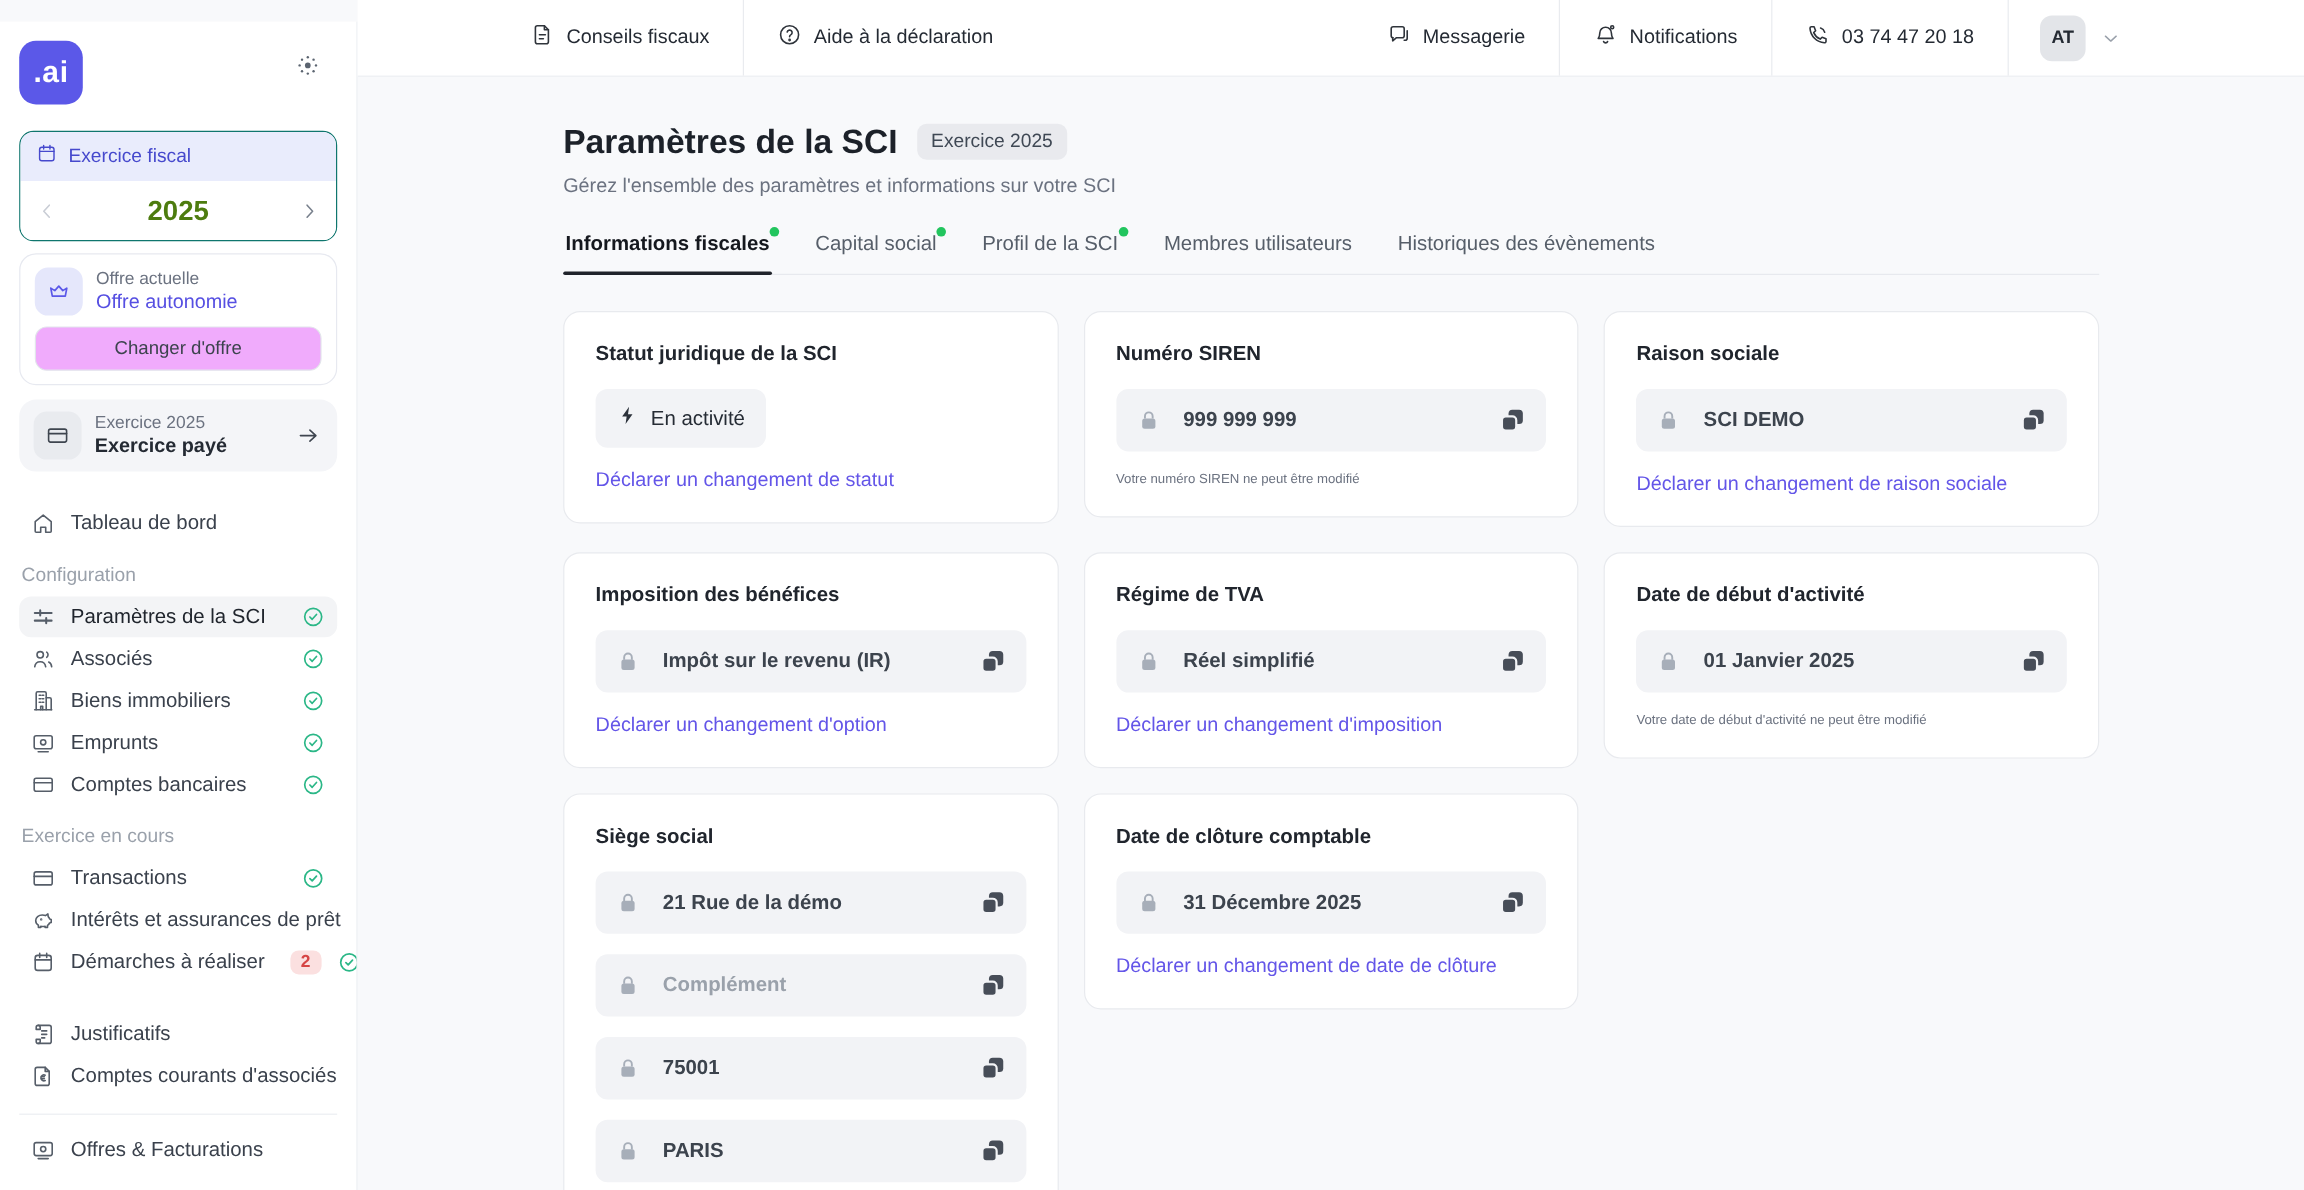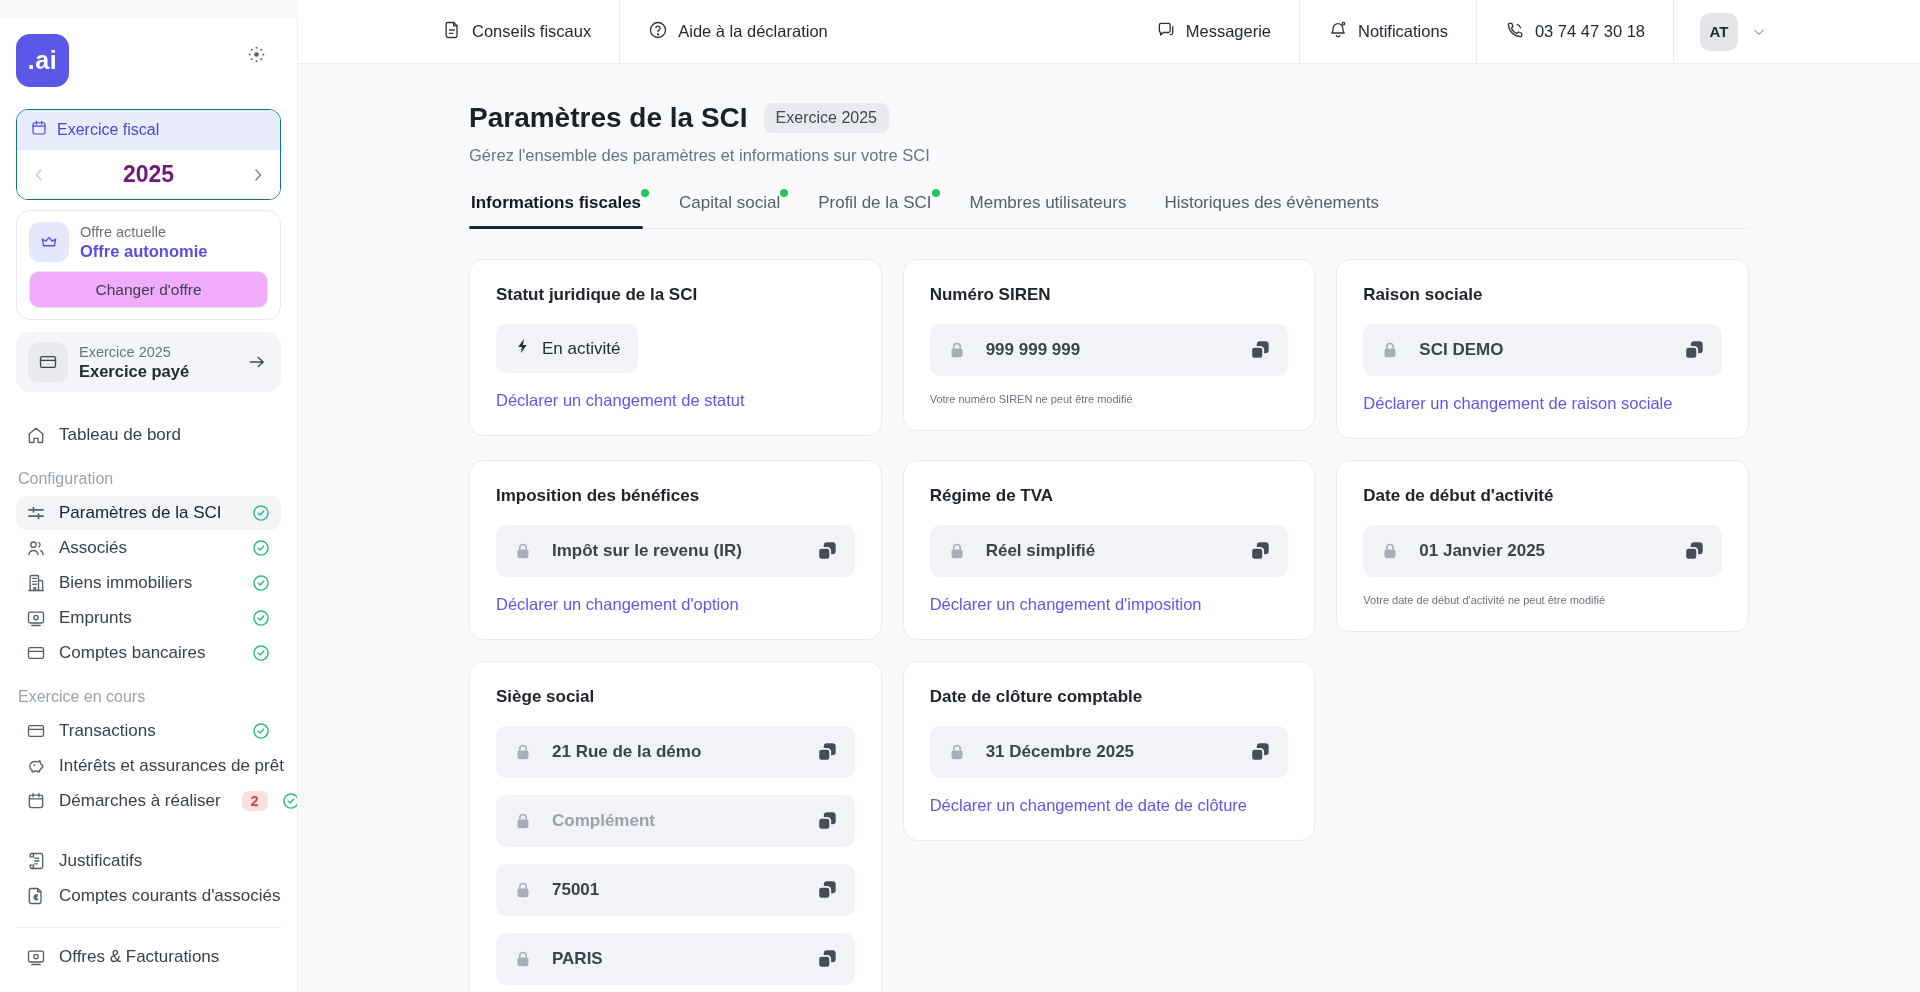--- a/index.html
+++ b/index.html
@@ -14,28 +14,28 @@
   .theme-toggle svg { width:21px; height:21px; }
 
   .fiscal-box { border:1px solid #0f766e; border-radius:12px; overflow:hidden; margin-bottom:10px; }
   .fiscal-head { background:#e9ecfc; color:#4649cd; display:flex; align-items:center; gap:9px; padding:9px 13px; font-size:16px; font-weight:500; }
   .fiscal-head svg { width:18px; height:18px; }
   .year-row { display:flex; align-items:center; justify-content:space-between; padding:11px 12px; background:#fff; }
   .year-btn { border:none; background:none; cursor:pointer; display:flex; }
   .year-btn svg { width:20px; height:20px; }
   .year-prev { color:#c9cdd5; }
   .year-next { color:#79818d; }
-  .year-value { font-size:23px; font-weight:700; color:#701a75; }
+  .year-value { font-size:23px; font-weight:700; color:#4d7c0f; }
 
   .offer-card { border:1px solid #e7e9f0; border-radius:14px; padding:11px 12px; margin-bottom:12px; }
   .offer-top { display:flex; align-items:center; gap:11px; margin-bottom:9px; }
   .offer-icon { width:40px; height:40px; border-radius:11px; background:#e5e7fb; color:#5b58e8; display:flex; align-items:center; justify-content:center; }
   .offer-icon svg { width:20px; height:20px; }
   .offer-label { font-size:14.5px; color:#6b7280; margin-bottom:2px; }
-  .offer-name { font-size:16.5px; font-weight:700; color:#564fe2; }
+  .offer-name { font-size:16.5px; font-weight:400; color:#564fe2; }
   .offer-btn { width:100%; height:37px; border:1px solid #e2e5eb; background:#f0abfc; border-radius:10px; font-size:15.5px; color:#3c434d; font-family:inherit; cursor:pointer; }
 
   .exercise-card { background:#f4f5f8; border-radius:14px; padding:10px 14px 10px 12px; display:flex; align-items:center; gap:11px; margin-bottom:26px; cursor:pointer; }
   .exercise-icon { width:40px; height:40px; border-radius:11px; background:#e9ebef; color:#3e454f; display:flex; align-items:center; justify-content:center; }
   .exercise-icon svg { width:20px; height:20px; }
   .exercise-label { font-size:14.5px; color:#6b7280; margin-bottom:2px; }
   .exercise-status { font-size:16.5px; font-weight:700; color:#242a33; }
   .exercise-arrow { margin-left:auto; color:#3e454f; display:flex; }
   .exercise-arrow svg { width:20px; height:20px; }
 
@@ -386,21 +386,21 @@
                 <circle cx="18.6" cy="4.4" r="1.5"></circle>
               </svg></span>
             <span>Notifications</span>
           </div>
           <div class="topbar-sep"></div>
           <div class="topbar-item">
             <span><svg viewBox="0 0 24 24" fill="none" stroke="currentColor" stroke-width="1.6" stroke-linecap="round" stroke-linejoin="round">
                 <path d="M5.2 4h2.9l1.5 3.9-1.9 1.9a12.5 12.5 0 0 0 6.5 6.5l1.9-1.9 3.9 1.5v2.9A1.5 1.5 0 0 1 18.4 20C10.6 19.4 4.6 13.4 4 5.6A1.5 1.5 0 0 1 5.2 4z"></path>
                 <path d="M14.6 5.3c2 .6 3.5 2.1 4.1 4.1"></path>
               </svg></span>
-            <span>03 74 47 30 18</span>
+            <span>03 74 47 20 18</span>
           </div>
           <div class="topbar-sep"></div>
           <div class="avatar-wrap" id="avatar-wrap">
           <div class="avatar">AT</div>
           <span class="avatar-chevron" id="avatar-chevron">
               <svg viewBox="0 0 24 24" fill="none" stroke="currentColor" stroke-width="1.6" stroke-linecap="round" stroke-linejoin="round">
                 <path d="M6 9.5 12 15l6-5.5"></path>
               </svg>
             </span>
         </div>

